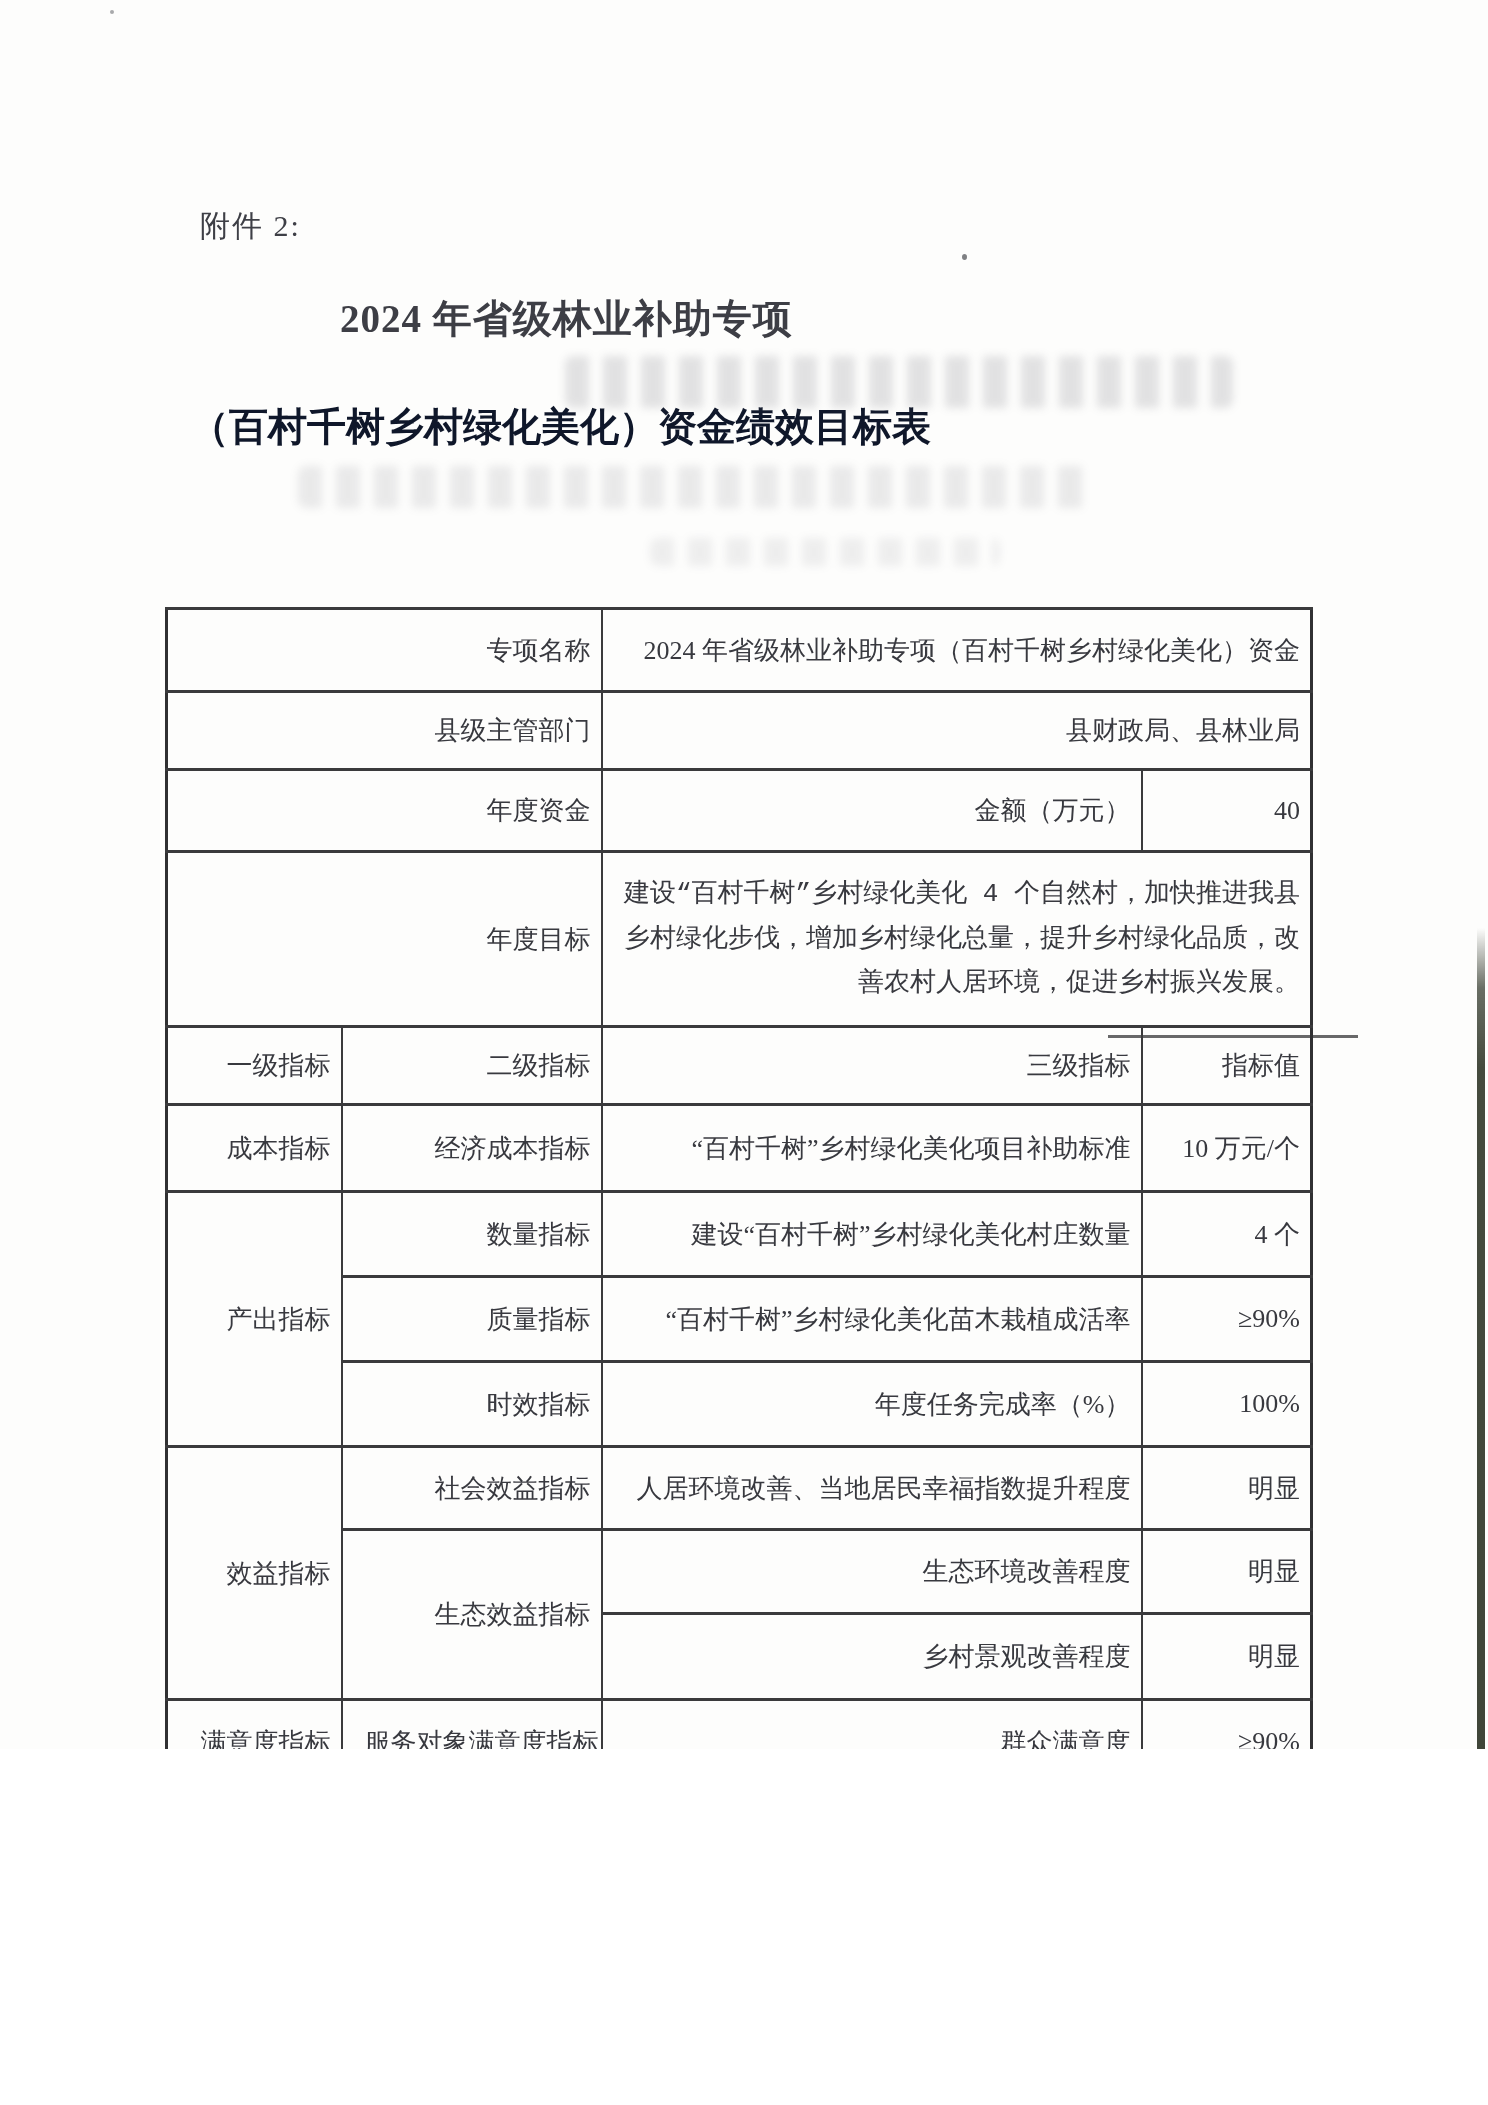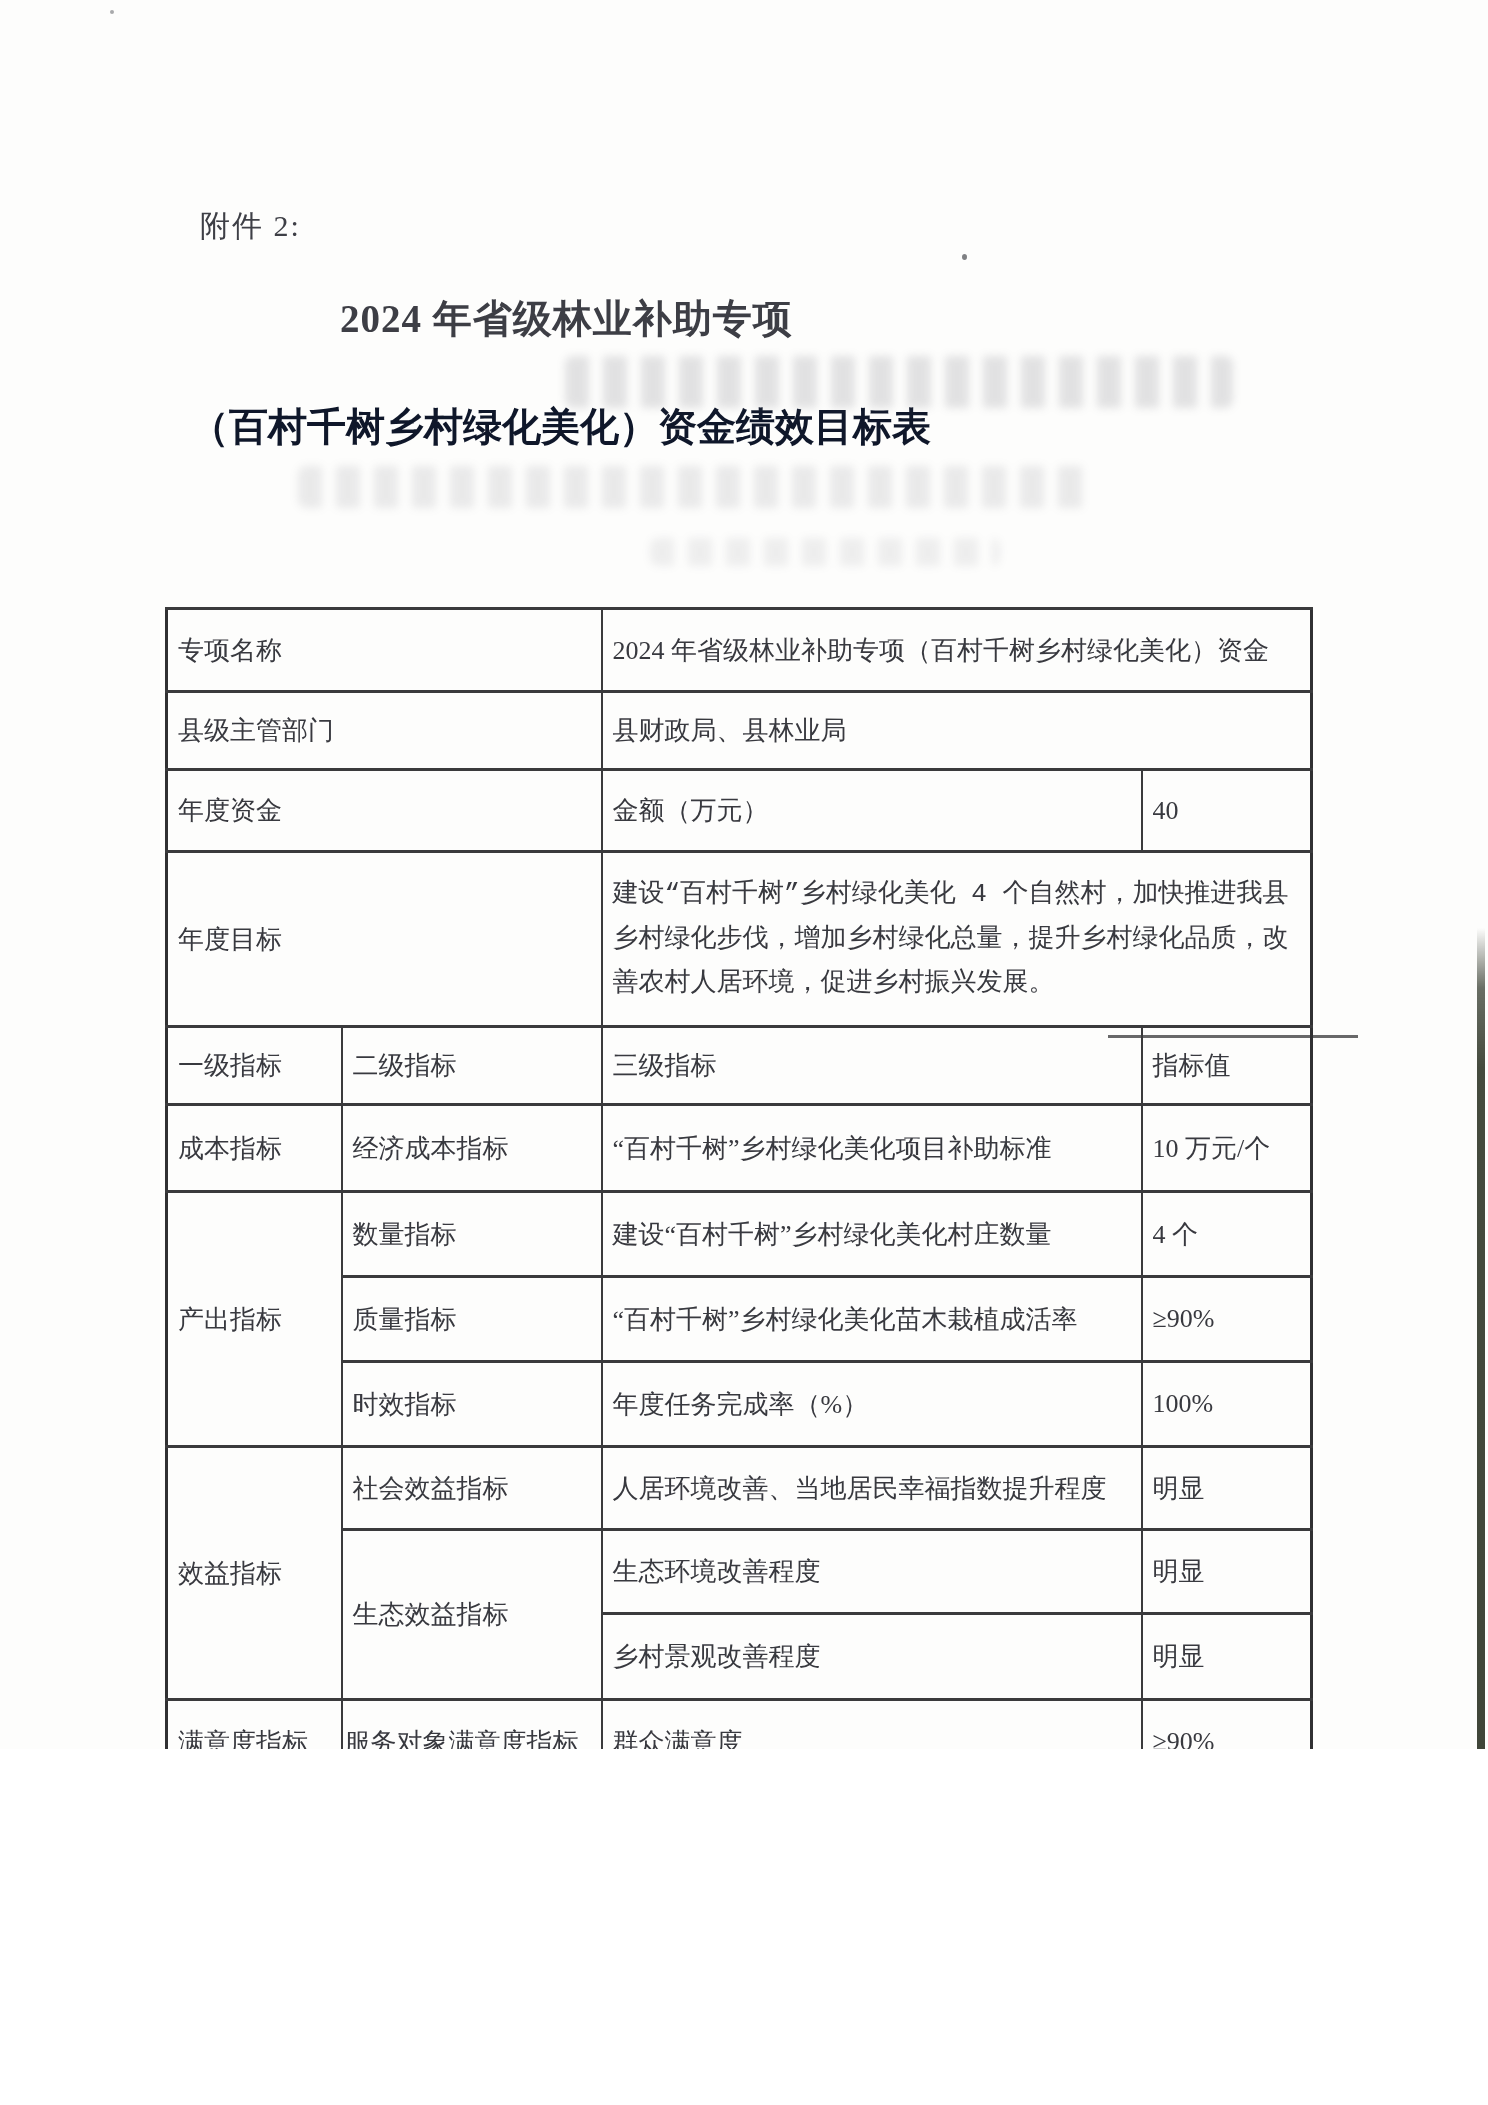--- a/index.html
+++ b/index.html
@@ -48,21 +48,21 @@
 
   
   table.perf {
     position:absolute; left:165px; top:607px; width:1145px;
     border-collapse:collapse; table-layout:fixed;
     border:3px solid #303032;
   }
   table.perf td {
     border:2px solid #3a3a3c;
     border-top-width:3px; border-bottom-width:3px;
-    text-align:left; vertical-align:middle;
+    text-align:right; vertical-align:middle;
     font-size:26px; color:#38393f;
     padding:4px 10px;
     overflow:hidden;
   }
   .r1  { height:83px; }  .r2  { height:78px; }  .r3  { height:82px; }
   .r4  { height:175px; } .r5  { height:78px;margin-top:11px; }  .r6  { height:87px; }
   .r7  { height:85px; }  .r8  { height:85px; }  .r9  { height:85px; }
   .r10 { height:83px; }  .r11 { height:84px; }  .r12 { height:86px; }
   .r13 { height:85px; }
   td.cell-left { text-align:left; padding-left:12px; white-space:nowrap; }

